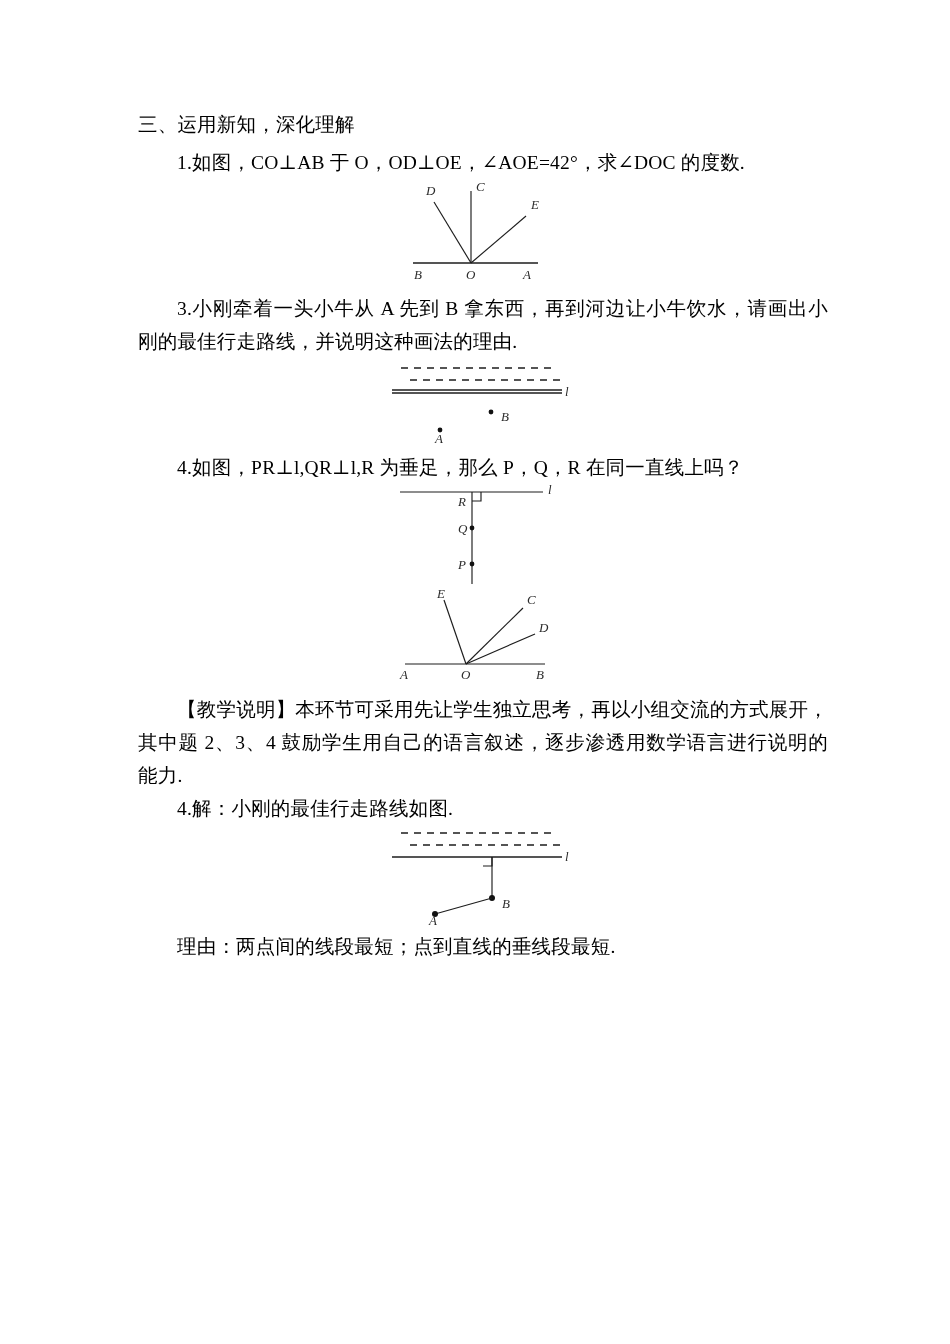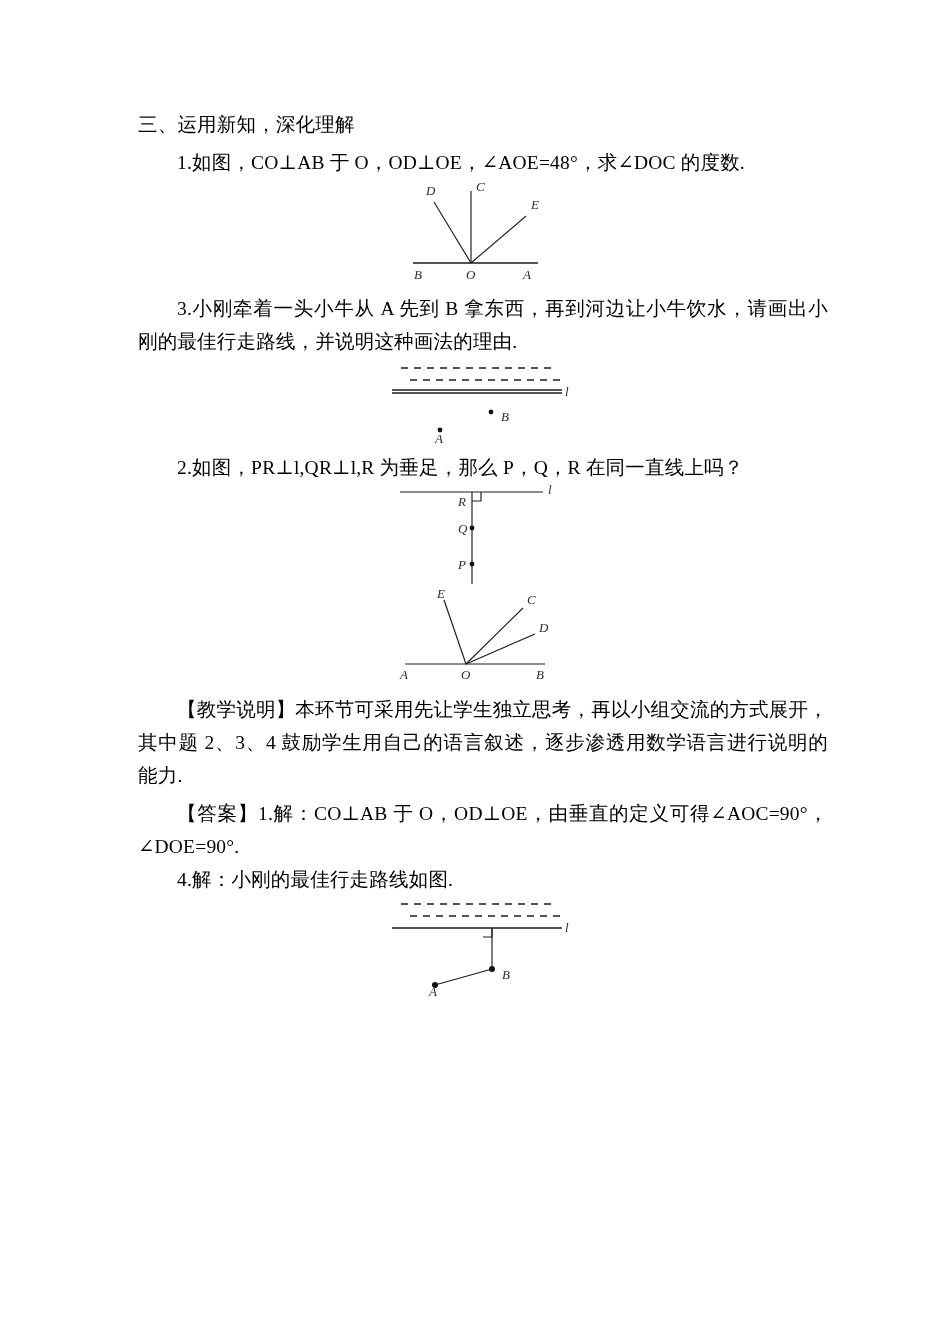--- a/index.html
+++ b/index.html
@@ -67,21 +67,21 @@
   .dot { fill: #111111; }
 </style>
 </head>
 <body>
 
 <div class="page">
   <div class="content">
 
     <p class="noindent">三、运用新知，深化理解</p>
 
-    <p class="indent blk">1.如图，CO⊥AB 于 O，OD⊥OE，∠AOE=48°，求∠DOC 的度数.</p>
+    <p class="indent blk">1.如图，CO⊥AB 于 O，OD⊥OE，∠AOE=42°，求∠DOC 的度数.</p>
 
     <div class="fig">
       <svg width="690" height="108" viewBox="0 0 690 108">
         <line class="stroke-thick" x1="275" y1="84" x2="400" y2="84"></line>
         <line class="stroke" x1="333" y1="84" x2="333" y2="12"></line>
         <line class="stroke" x1="333" y1="84" x2="296" y2="23"></line>
         <line class="stroke" x1="333" y1="84" x2="388" y2="37"></line>
         <text class="lbl" x="288" y="16">D</text>
         <text class="lbl" x="338" y="12">C</text>
         <text class="lbl" x="393" y="30">E</text>
@@ -100,21 +100,21 @@
         <line class="stroke-thick" x1="254" y1="32" x2="424" y2="32"></line>
         <line class="stroke-thick" x1="254" y1="35" x2="424" y2="35"></line>
         <text class="lbl" x="427" y="38">l</text>
         <circle class="dot" cx="353" cy="54" r="2.4"></circle>
         <text class="lbl" x="363" y="63">B</text>
         <circle class="dot" cx="302" cy="72" r="2.4"></circle>
         <text class="lbl" x="297" y="85">A</text>
       </svg>
     </div>
 
-    <p class="indent blk">2.如图，PR⊥l,QR⊥l,R 为垂足，那么 P，Q，R 在同一直线上吗？</p>
+    <p class="indent blk">4.如图，PR⊥l,QR⊥l,R 为垂足，那么 P，Q，R 在同一直线上吗？</p>
 
     <div class="fig">
       <svg width="690" height="102" viewBox="0 0 690 102">
         <line class="stroke" x1="262" y1="8" x2="405" y2="8"></line>
         <line class="stroke" x1="334" y1="8" x2="334" y2="100"></line>
         <polyline class="stroke" points="334,17 343,17 343,8"></polyline>
         <text class="lbl" x="410" y="10">l</text>
         <text class="lbl" x="320" y="22">R</text>
         <circle class="dot" cx="334" cy="44" r="2.4"></circle>
         <text class="lbl" x="320" y="49">Q</text>
@@ -134,34 +134,34 @@
         <text class="lbl" x="389" y="18">C</text>
         <text class="lbl" x="401" y="46">D</text>
         <text class="lbl" x="262" y="93">A</text>
         <text class="lbl" x="323" y="93">O</text>
         <text class="lbl" x="398" y="93">B</text>
       </svg>
     </div>
 
     <p class="indent blk">【教学说明】本环节可采用先让学生独立思考，再以小组交流的方式展开，其中题 2、3、4 鼓励学生用自己的语言叙述，逐步渗透用数学语言进行说明的能力.</p>
 
-    <p class="indent blk">【答案】1.解：CO⊥AB 于 O，OD⊥OE，由垂直的定义可得∠AOC=90°，∠DOE=90°.</p>
     <p class="indent">4.解：小刚的最佳行走路线如图.</p>
 
     <div class="fig">
       <svg width="690" height="100" viewBox="0 0 690 100">
         <line class="dash" x1="263" y1="8" x2="415" y2="8"></line>
         <line class="dash" x1="272" y1="20" x2="422" y2="20"></line>
         <line class="stroke-thick" x1="254" y1="32" x2="424" y2="32"></line>
         <text class="lbl" x="427" y="36">l</text>
         <polyline class="stroke" points="345,41 354,41 354,32"></polyline>
         <line class="stroke" x1="354" y1="32" x2="354" y2="73"></line>
         <circle class="dot" cx="354" cy="73" r="3"></circle>
         <text class="lbl" x="364" y="83">B</text>
         <line class="stroke" x1="354" y1="73" x2="297" y2="89"></line>
         <circle class="dot" cx="297" cy="89" r="3"></circle>
         <text class="lbl" x="291" y="100">A</text>
       </svg>
     </div>
 
+    <p class="indent blk">理由：两点间的线段最短；点到直线的垂线段最短.</p>
 
   </div>
 </div>
 
 </body></html>

